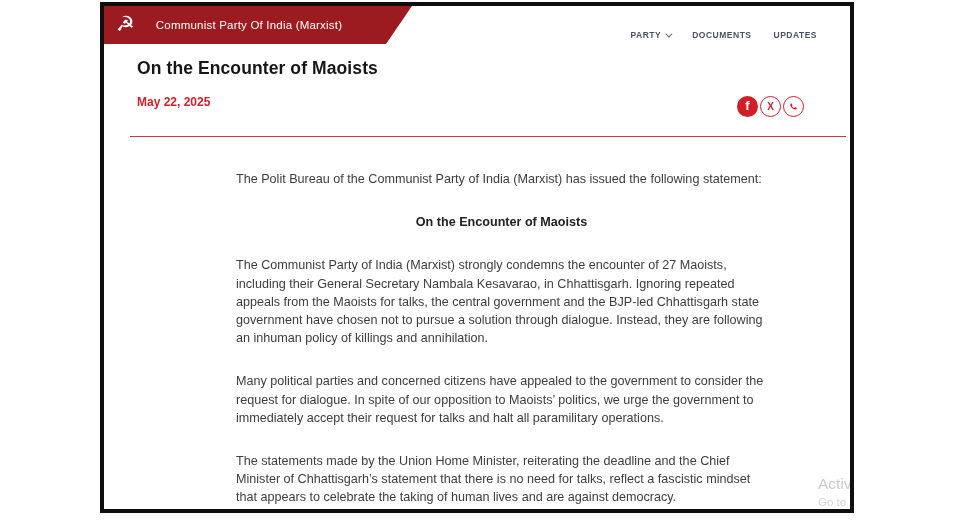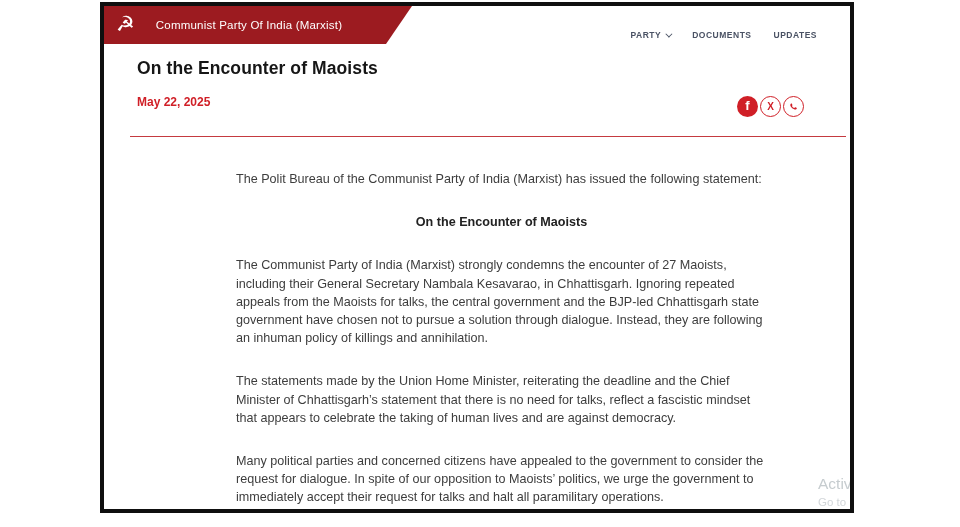--- a/index.html
+++ b/index.html
@@ -146,22 +146,22 @@
         </svg>
       </div>
     </div>
 
     <div class="red-rule"></div>
 
     <div class="article-body">
       <p>The Polit Bureau of the Communist Party of India (Marxist) has issued the following statement:</p>
       <p class="statement-heading">On the Encounter of Maoists</p>
       <p>The Communist Party of India (Marxist) strongly condemns the encounter of 27 Maoists, including their General Secretary Nambala Kesavarao, in Chhattisgarh. Ignoring repeated appeals from the Maoists for talks, the central government and the BJP-led Chhattisgarh state government have chosen not to pursue a solution through dialogue. Instead, they are following an inhuman policy of killings and annihilation.</p>
+      <p>Many political parties and concerned citizens have appealed to the government to consider the request for dialogue. In spite of our opposition to Maoists’ politics, we urge the government to immediately accept their request for talks and halt all paramilitary operations.</p>
       <p>The statements made by the Union Home Minister, reiterating the deadline and the Chief Minister of Chhattisgarh’s statement that there is no need for talks, reflect a fascistic mindset that appears to celebrate the taking of human lives and are against democracy.</p>
-      <p>Many political parties and concerned citizens have appealed to the government to consider the request for dialogue. In spite of our opposition to Maoists’ politics, we urge the government to immediately accept their request for talks and halt all paramilitary operations.</p>
     </div>
 
     <div class="watermark">
       <div class="wm1">Activa</div>
       <div class="wm2">Go to S</div>
     </div>
 
   </div>
 </div>
 

